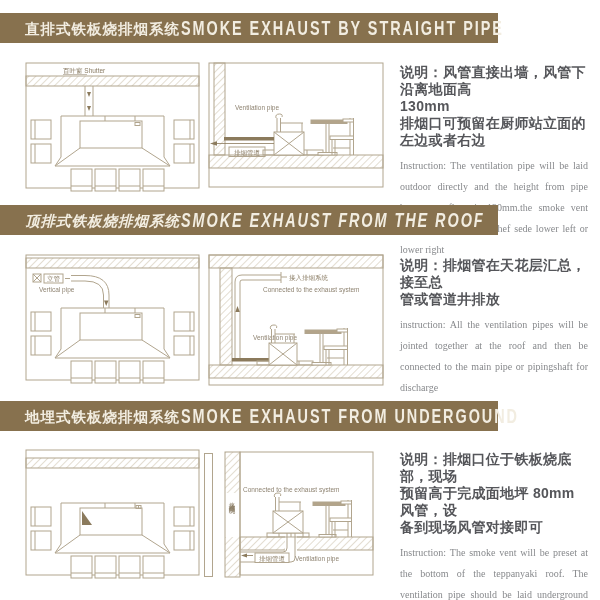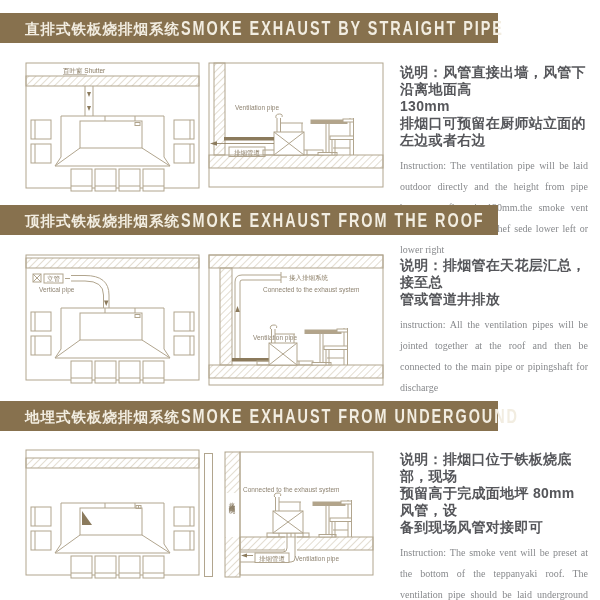--- a/index.html
+++ b/index.html
@@ -3,21 +3,21 @@
 <meta charset="utf-8">
 <style>
   * { margin:0; padding:0; box-sizing:border-box; }
   html,body { width:600px; height:600px; }
   body {
     position:relative; background:#ffffff; overflow:hidden;
     font-family:"Liberation Sans", sans-serif;
   }
   
   .bar { position:absolute; left:0; width:498px; height:30px; background:#87714e; }
-  #bar1{ top:13px; } #bar2{ top:205px; } #bar3{ top:401px; }
+  #bar1{ top:13px; } #bar2{ top:205px;font-style:italic; } #bar3{ top:401px; }
   .bar .zh {
     position:absolute; left:25px; top:7px; font-size:14.5px; font-weight:bold;
     color:#f2ede1; letter-spacing:1px; white-space:nowrap;
   }
   .bar .en {
     position:absolute; left:181px; top:5px; font-size:18.5px; font-weight:bold;
     color:#f2ede1; letter-spacing:2.5px; white-space:nowrap;
     transform:scale(.78,1.06); transform-origin:left center;
   }
   

